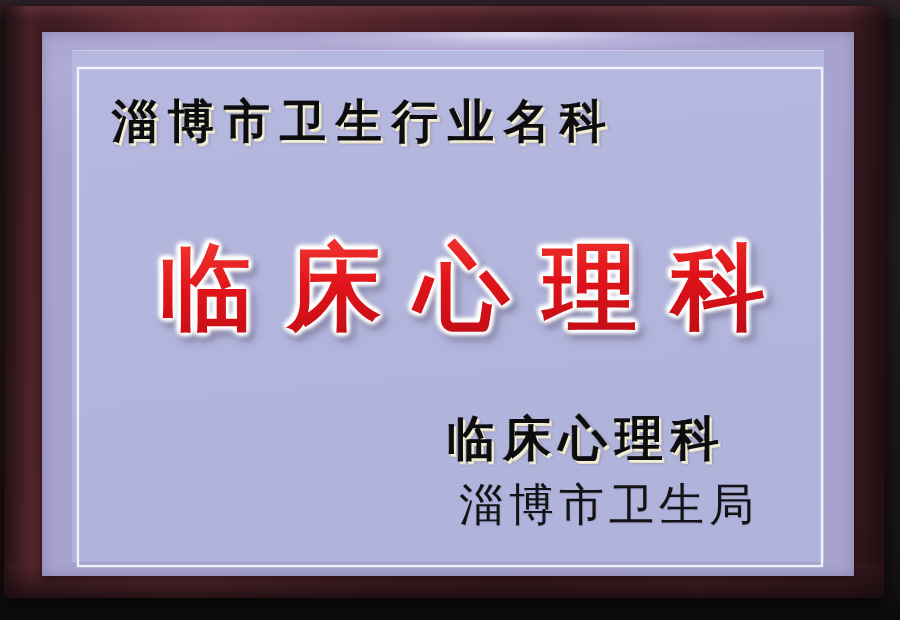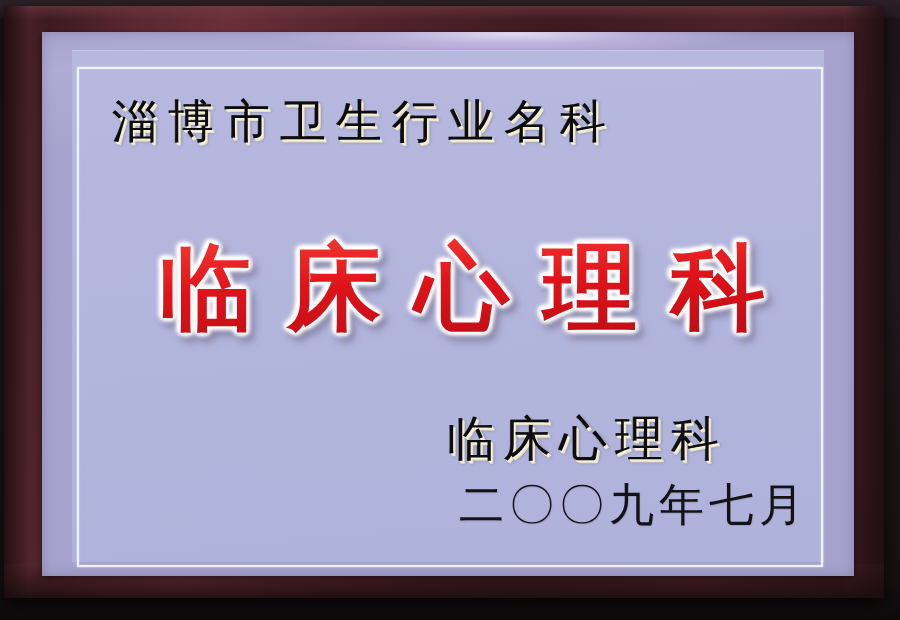--- a/index.html
+++ b/index.html
@@ -140,21 +140,21 @@
     box-shadow: 0 0 2px rgba(255,255,255,.65),
                 inset 0 0 2px rgba(255,255,255,.5);
     pointer-events: none;
   }
 
   
   .txt {
     position: absolute;
     white-space: nowrap;
     font-family: "DejaVu Serif", "Liberation Serif", serif;
-    font-weight: 400;
+    font-weight: 700;
   }
 
   
   #header-line {
     left: 108px;
     top: 89px;
     font-size: 46px;
     line-height: 52px;
     letter-spacing: 10px;
     color: #0d0d0f;
@@ -236,15 +236,15 @@
 
     <div class="panel"></div>
     <div class="inner-rule"></div>
 
     <div class="txt" id="header-line">淄博市卫生行业名科</div>
 
     <div class="txt" id="main-title">临床心理科</div>
 
     <div class="txt" id="issuer-line">临床心理科</div>
 
-    <div class="txt" id="date-line">二〇〇九年七月</div>
+    <div class="txt" id="date-line">淄博市卫生局</div>
   </div>
 </div>
 
 </body></html>

